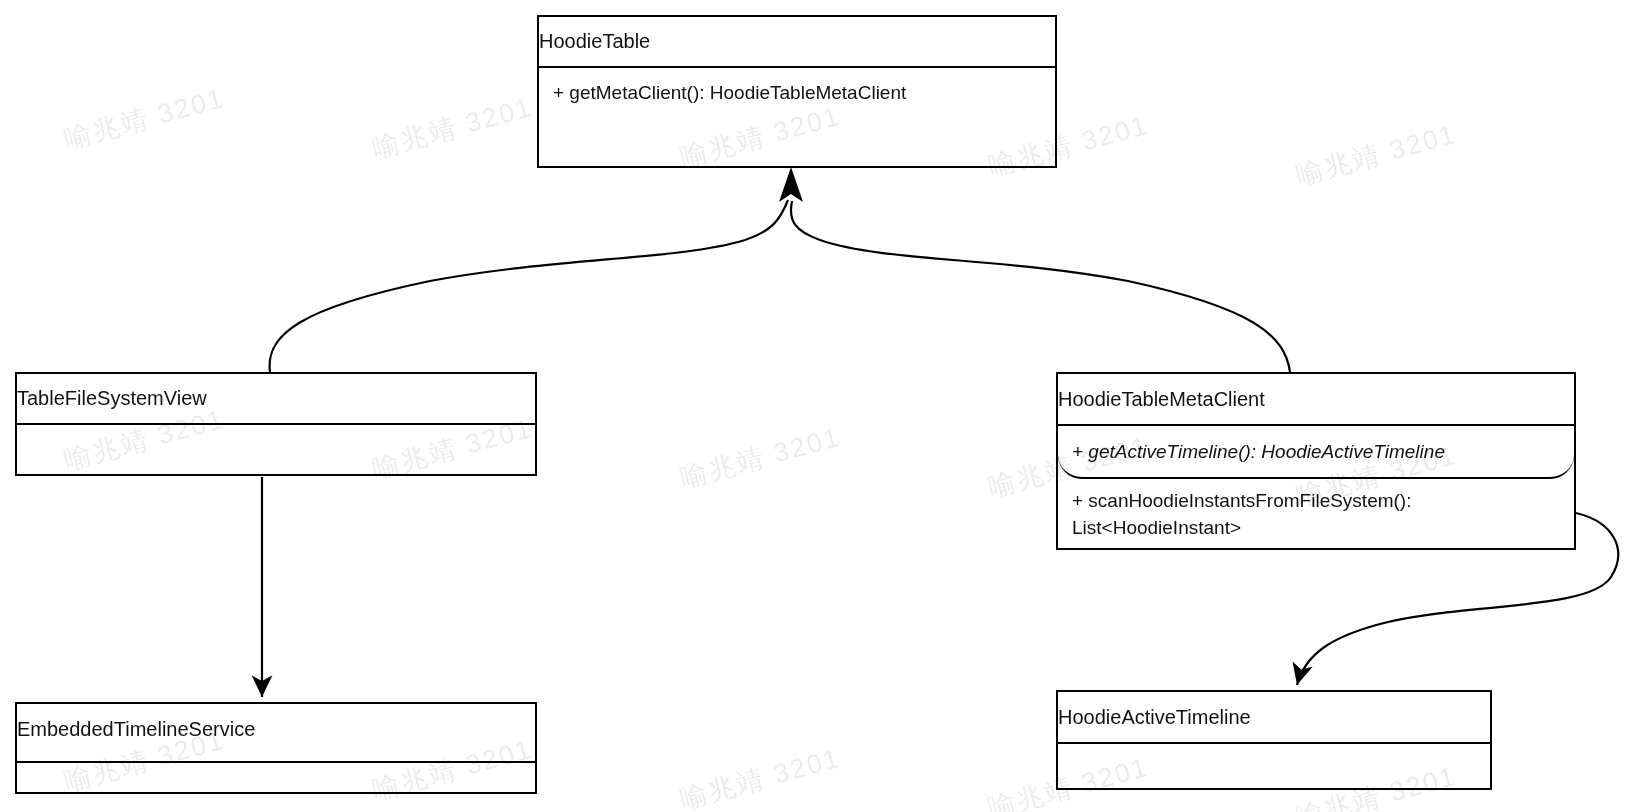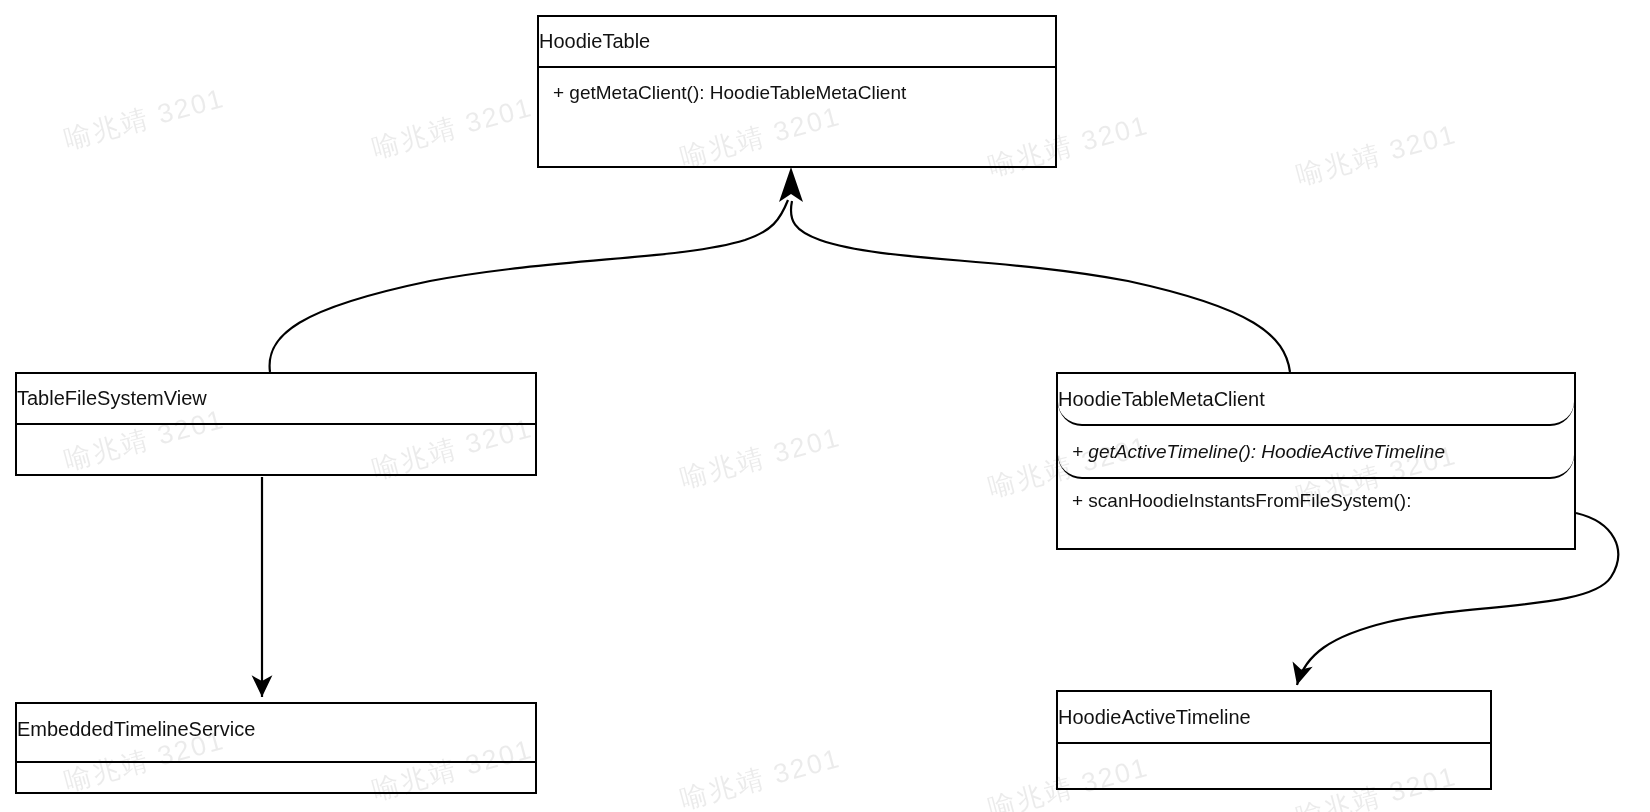--- a/index.html
+++ b/index.html
@@ -92,26 +92,27 @@
       <div class="uml-line">+ getMetaClient(): HoodieTableMetaClient</div>
     </div>
   </div>
 
   <div class="uml-box" style="left:15px; top:372px; width:522px; height:104px;">
     <div class="uml-title">TableFileSystemView</div>
     <div class="uml-section" style="height:49px;"></div>
   </div>
 
   <div class="uml-box" style="left:1056px; top:372px; width:520px; height:178px;">
-    <div class="uml-title" style="height:52px; line-height:50px;border-radius:24px;">HoodieTableMetaClient</div>
+    <div class="uml-title" style="height:52px; line-height:50px;">HoodieTableMetaClient</div>
     <div class="uml-section divided">
       <div class="uml-line compact">+ getActiveTimeline(): HoodieActiveTimeline</div>
     </div>
     <div class="uml-section pad-top">
       <div class="uml-wrapline">+ scanHoodieInstantsFromFileSystem():</div>
+      <div class="uml-wrapline">List&lt;HoodieInstant&gt;</div>
     </div>
   </div>
 
   <div class="uml-box" style="left:15px; top:702px; width:522px; height:92px;">
     <div class="uml-title" style="height:59px; line-height:50px;">EmbeddedTimelineService</div>
     <div class="uml-section" style="height:36px;"></div>
   </div>
 
   <div class="uml-box" style="left:1056px; top:690px; width:436px; height:100px;">
     <div class="uml-title" style="height:52px; line-height:50px;">HoodieActiveTimeline</div>

